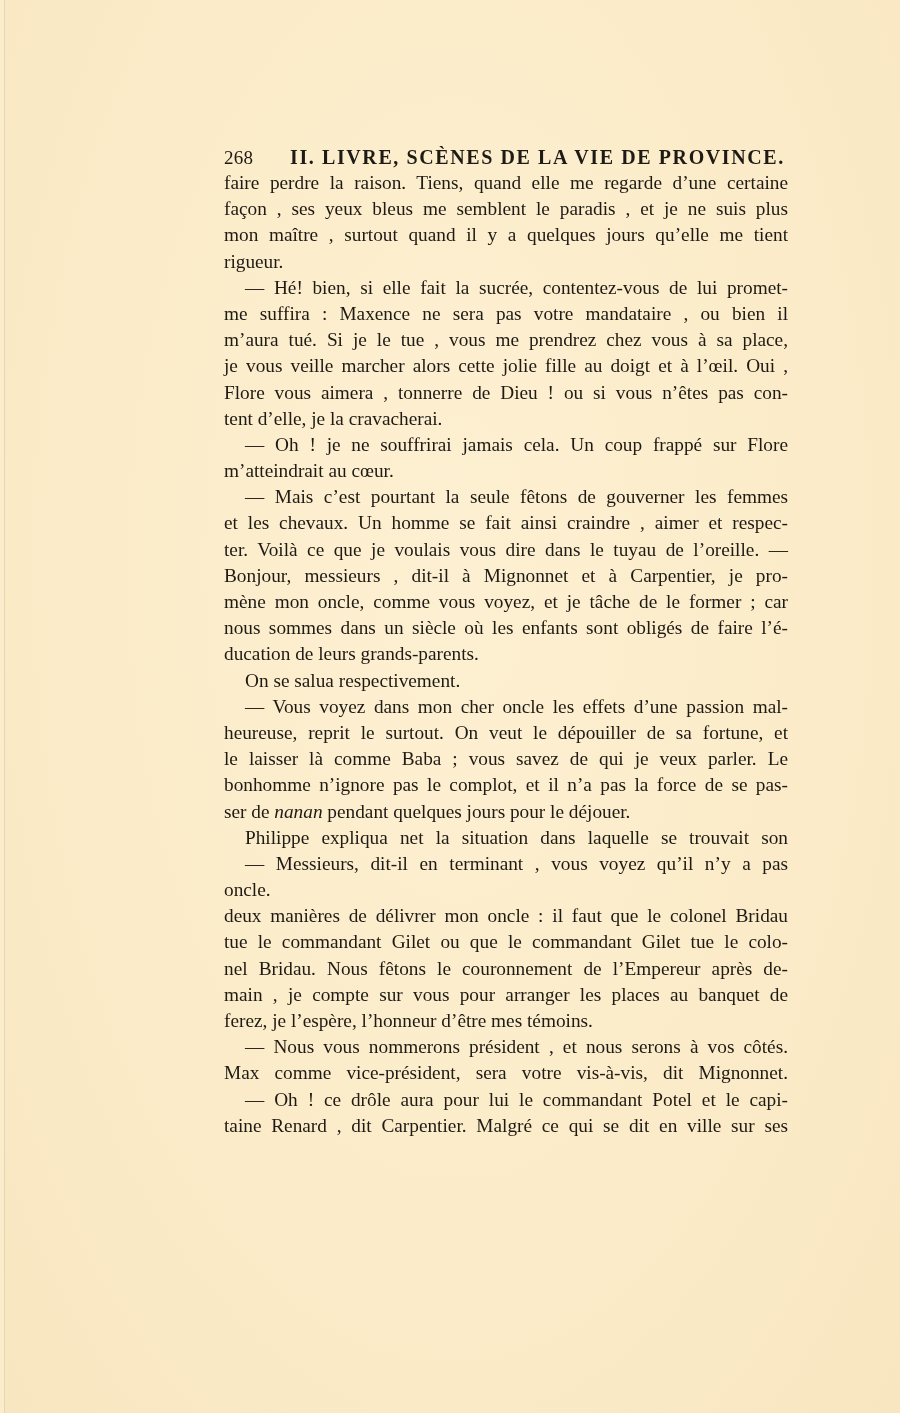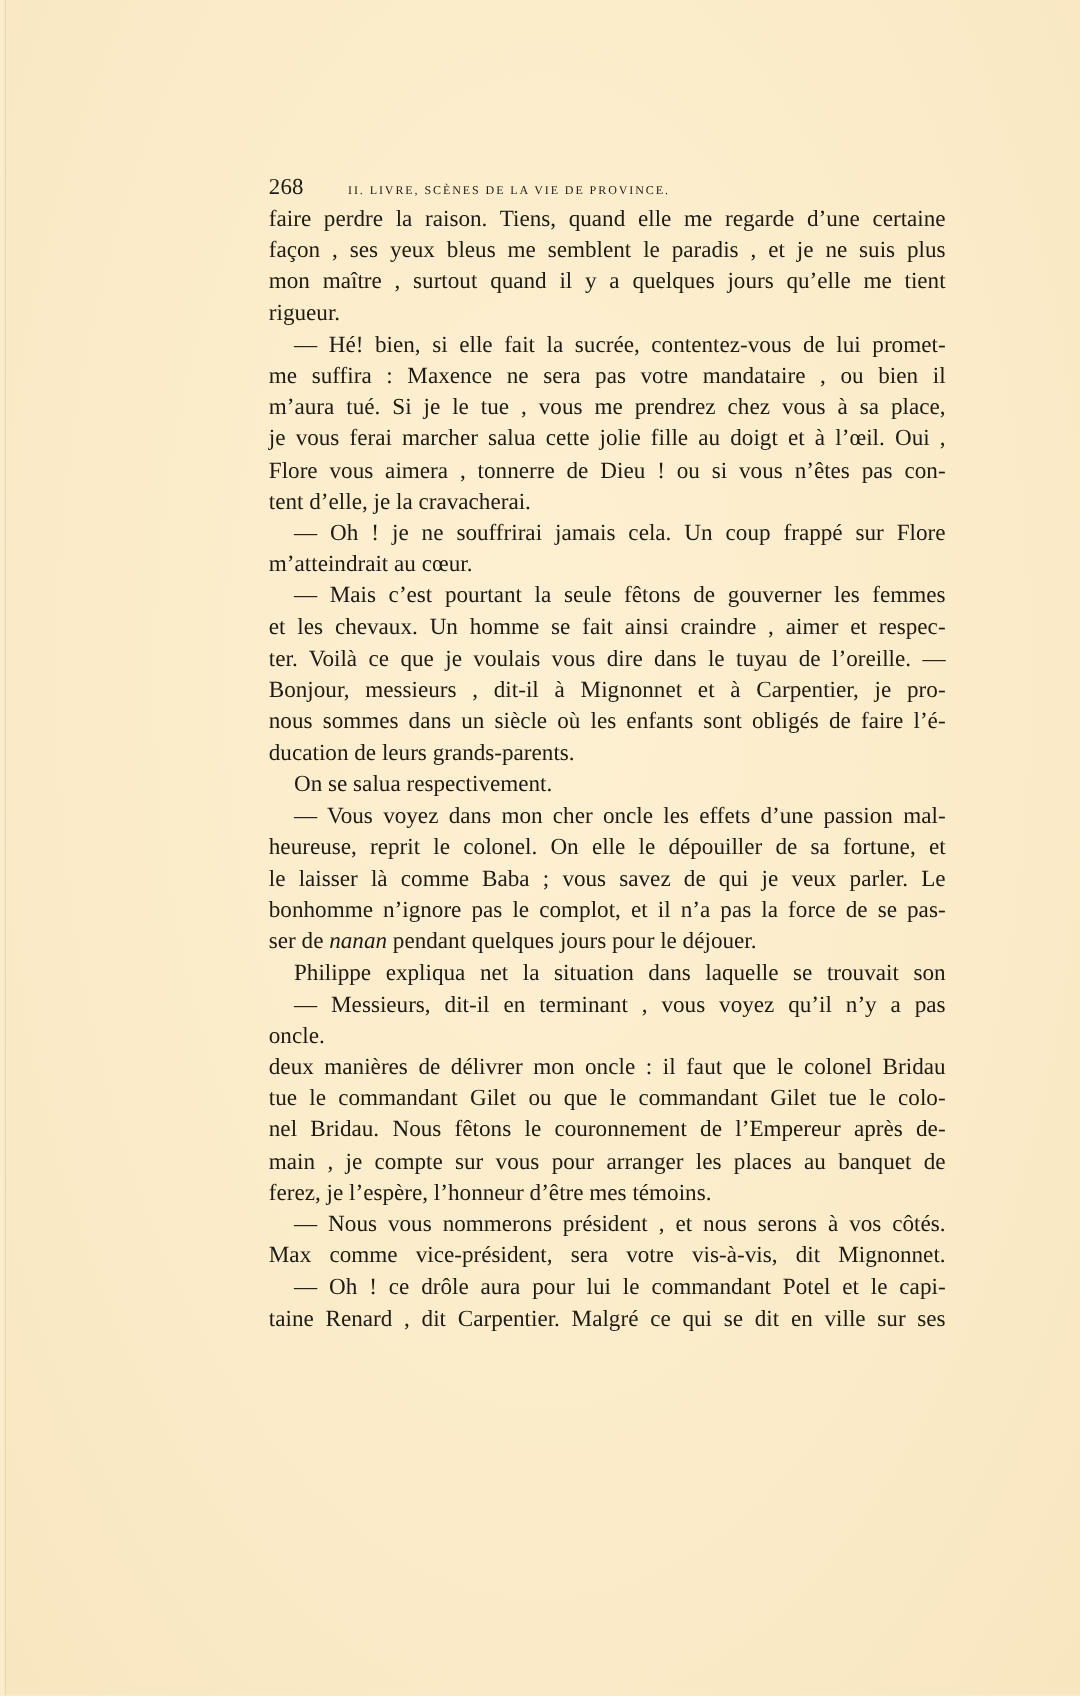--- a/index.html
+++ b/index.html
@@ -35,22 +35,22 @@
       align-items: baseline;
       height: 24px;
       font-size: 18px;
       letter-spacing: 0.2px;
     }
     .folio {
       font-size: 19px;
       width: 66px;
     }
     .head-title {
-      font-size: 10px;
-      font-weight: normal;
+      font-size: 20px;
+      font-weight: bold;
       letter-spacing: 1.6px;
     }
     .line {
       font-size: 19.3px;
       line-height: 26.2px;
       height: 26.2px;
       white-space: nowrap;
       text-align: justify;
       text-align-last: justify;
     }
@@ -73,34 +73,35 @@
       <span class="head-title">II. LIVRE, SCÈNES DE LA VIE DE PROVINCE.</span>
     </div>
     <div id="body-lines">
         <div class="line">faire perdre la raison. Tiens, quand elle me regarde d’une certaine</div>
         <div class="line">façon , ses yeux bleus me semblent le paradis , et je ne suis plus</div>
         <div class="line">mon maître , surtout quand il y a quelques jours qu’elle me tient</div>
         <div class="line last">rigueur.</div>
         <div class="line indent">— Hé! bien, si elle fait la sucrée, contentez-vous de lui promet-</div>
         <div class="line">me suffira : Maxence ne sera pas votre mandataire , ou bien il</div>
         <div class="line">m’aura tué. Si je le tue , vous me prendrez chez vous à sa place,</div>
-        <div class="line">je vous ferai marcher salua cette jolie fille au doigt et à l’œil. Oui ,</div>
+        <div class="line">je vous veille marcher alors cette jolie fille au doigt et à l’œil. Oui ,</div>
         <div class="line">Flore vous aimera , tonnerre de Dieu ! ou si vous n’êtes pas con-</div>
         <div class="line last">tent d’elle, je la cravacherai.</div>
         <div class="line indent">— Oh ! je ne souffrirai jamais cela. Un coup frappé sur Flore</div>
         <div class="line last">m’atteindrait au cœur.</div>
         <div class="line indent">— Mais c’est pourtant la seule fêtons de gouverner les femmes</div>
         <div class="line">et les chevaux. Un homme se fait ainsi craindre , aimer et respec-</div>
         <div class="line">ter. Voilà ce que je voulais vous dire dans le tuyau de l’oreille. —</div>
         <div class="line">Bonjour, messieurs , dit-il à Mignonnet et à Carpentier, je pro-</div>
+        <div class="line">mène mon oncle, comme vous voyez, et je tâche de le former ; car</div>
         <div class="line">nous sommes dans un siècle où les enfants sont obligés de faire l’é-</div>
         <div class="line last">ducation de leurs grands-parents.</div>
         <div class="line indent last">On se salua respectivement.</div>
         <div class="line indent">— Vous voyez dans mon cher oncle les effets d’une passion mal-</div>
-        <div class="line">heureuse, reprit le colonel. On elle le dépouiller de sa fortune, et</div>
+        <div class="line">heureuse, reprit le surtout. On veut le dépouiller de sa fortune, et</div>
         <div class="line">le laisser là comme Baba ; vous savez de qui je veux parler. Le</div>
         <div class="line">bonhomme n’ignore pas le complot, et il n’a pas la force de se pas-</div>
         <div class="line last"><span>ser de </span><em>nanan</em><span> pendant quelques jours pour le déjouer.</span></div>
         <div class="line indent">Philippe expliqua net la situation dans laquelle se trouvait son</div>
         <div class="line indent">— Messieurs, dit-il en terminant , vous voyez qu’il n’y a pas</div>
         <div class="line last">oncle.</div>
         <div class="line">deux manières de délivrer mon oncle : il faut que le colonel Bridau</div>
         <div class="line">tue le commandant Gilet ou que le commandant Gilet tue le colo-</div>
         <div class="line">nel Bridau. Nous fêtons le couronnement de l’Empereur après de-</div>
         <div class="line">main , je compte sur vous pour arranger les places au banquet de</div>

